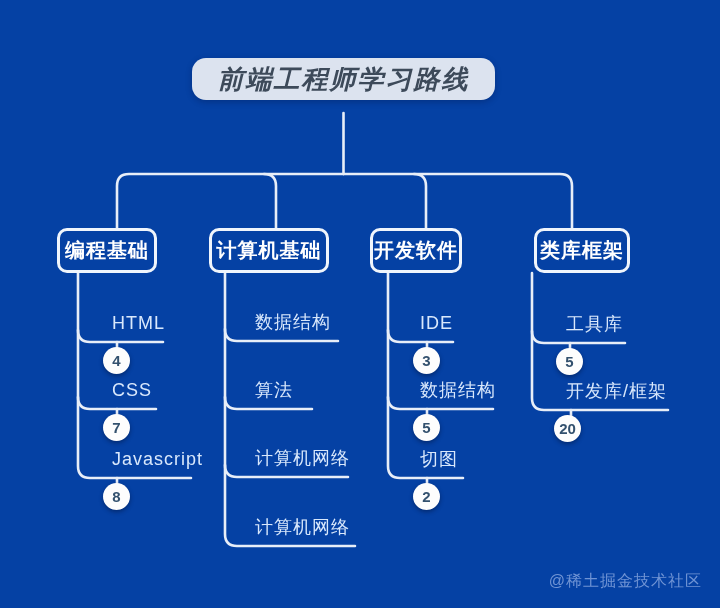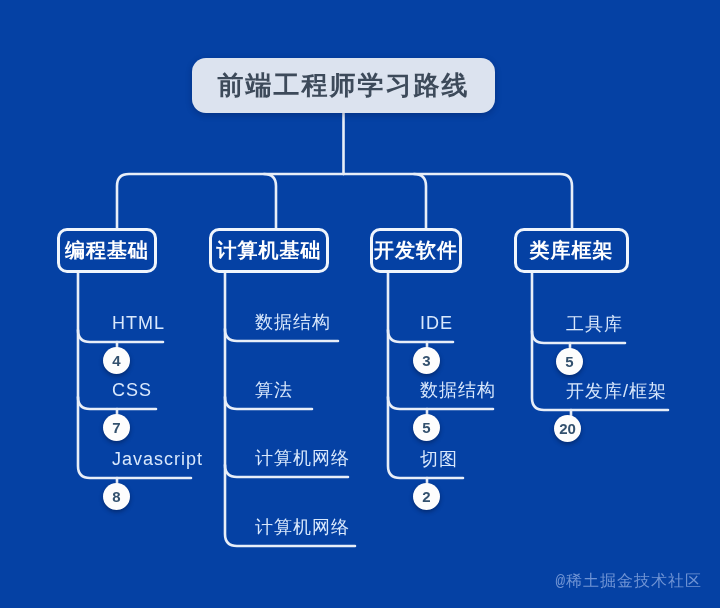--- a/index.html
+++ b/index.html
@@ -19,41 +19,42 @@
   body{
     position:relative;
     width:720px;height:608px;
     background:var(--background);
     overflow:hidden;
     font-family:"Liberation Sans","DejaVu Sans",sans-serif;
   }
   #connectors{position:absolute;left:0;top:0;z-index:1;}
   .node-root{
     position:absolute;z-index:2;
-    left:192px;top:58px;width:303px;height:55px;
+    left:192px;top:58px;width:303px;height:42px;
     background:var(--root-fill);
     border-radius:14px;
     display:flex;align-items:center;justify-content:center;
     color:var(--root-text);
     font-size:26px;font-weight:600;letter-spacing:2px;
     box-shadow:0 2px 6px rgba(0,15,60,.30);
+    font-style:italic;
   }
   .node-branch{
     position:absolute;z-index:2;top:228px;height:45px;
     border:3px solid var(--branch-border);
     border-radius:10px;
     display:flex;align-items:center;justify-content:center;
     color:var(--branch-text);
     font-size:20px;font-weight:600;letter-spacing:1px;
     background:var(--background);
   }
   .b1{left:57px;width:100px;}
   .b2{left:209px;width:120px;}
   .b3{left:370px;width:92px;}
-  .b4{left:514px;width:115px;}
+  .b4{left:534px;width:96px;}
   .leaf{
     position:absolute;z-index:2;
     color:var(--leaf-text);
     font-size:18px;font-weight:500;letter-spacing:1px;
     line-height:24px;white-space:nowrap;
   }
   .badge{
     position:absolute;z-index:3;
     min-width:27px;height:27px;padding:0 4px;
     background:var(--badge-fill);
@@ -61,21 +62,21 @@
     display:flex;align-items:center;justify-content:center;
     color:var(--badge-text);
     font-size:15px;font-weight:700;
     box-shadow:0 2px 4px rgba(0,15,50,.45);
   }
   .watermark{
     position:absolute;z-index:2;
     right:18px;bottom:16px;
     color:var(--watermark-text);
     opacity:.8;
-    font-size:16px;letter-spacing:1px;font-family:Liberation Mono, monospace;
+    font-size:16px;letter-spacing:1px;
   }
 </style>
 </head>
 <body>
 
 <svg id="connectors" width="720" height="608" viewBox="0 0 720 608" fill="none" stroke="#e8eef8" stroke-width="2.6" stroke-linecap="round">
 
   <path d="M343.5,113 V174"></path>
   <path d="M343.5,174 H129 Q117,174 117,186 V228"></path>
   <path d="M343.5,174 H560 Q572,174 572,186 V228"></path>

